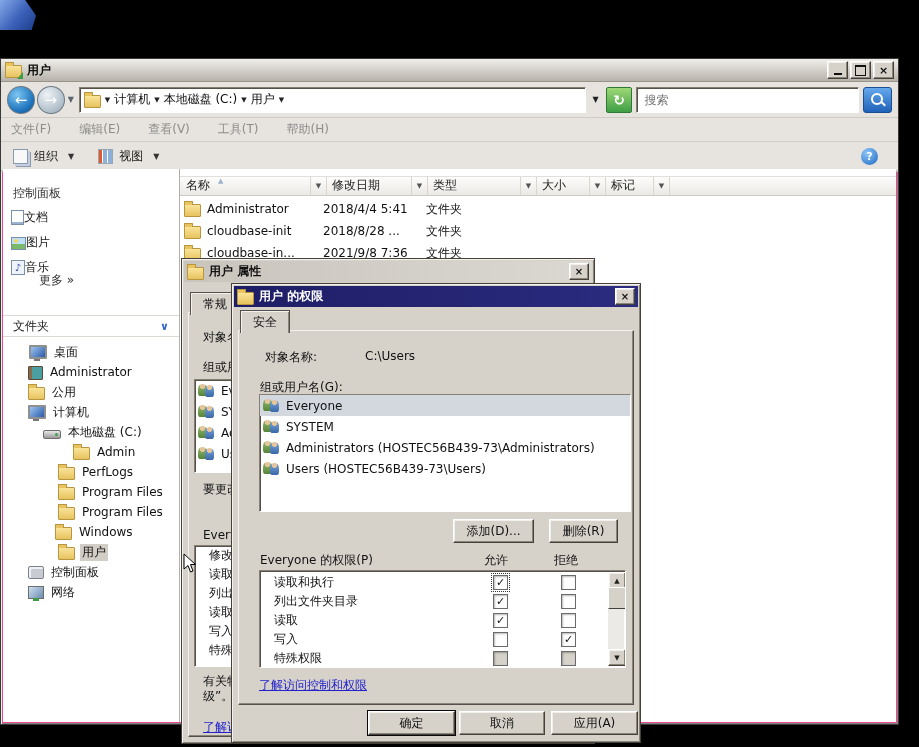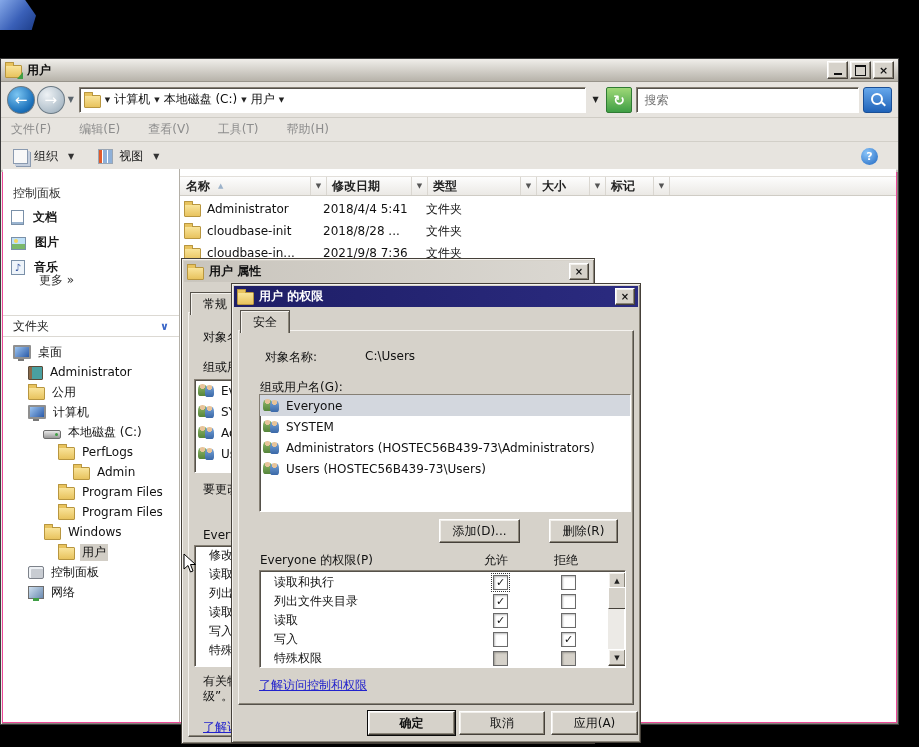--- a/index.html
+++ b/index.html
@@ -60,35 +60,35 @@
     linear-gradient(90deg,#e05a2b 0 3px,#fff 3px 4px,#8fb0d8 4px 8px,#fff 8px 9px,#8fb0d8 9px 13px);
     border:1px solid #9aa6b4;}
   .helpb{margin-left:auto;margin-right:12px;width:17px;height:17px;border-radius:50%;
     background:radial-gradient(circle at 35% 30%,#8cc6fa,#1e66c0);color:#fff;font-weight:bold;
     font-size:11px;display:flex;align-items:center;justify-content:center;}
   
   .content{position:absolute;top:110px;left:2px;right:2px;bottom:2px;background:#fff;display:flex;}
   .sidebar{width:176px;border-right:1px solid #b4b0a8;position:relative;}
   .fav-h{position:absolute;left:10px;top:16px;color:#333;}
   .fav-list{position:absolute;left:8px;top:36px;right:0;}
-  .fav-item{height:25px;display:flex;align-items:center;gap:9px;color:#1a1a1a;font-weight:bold;}
+  .fav-item{height:25px;display:flex;align-items:center;color:#1a1a1a;}
   .more{position:absolute;left:36px;top:103px;color:#333;}
   .folders-bar{position:absolute;left:0;right:0;top:146px;height:20px;border-top:1px solid #dcd9d3;
     border-bottom:1px solid #dcd9d3;display:flex;align-items:center;padding:0 10px;color:#1a1a1a;}
   .fchev{margin-left:auto;color:#3a66c8;font-weight:bold;font-size:11px;}
   .tree{position:absolute;left:0;right:0;top:173px;}
   .trow{height:20px;display:flex;align-items:center;gap:5px;}
   .trow .lbl{padding:0 2px;white-space:nowrap;}
   .trow .lbl.selected{background:#d2cec6;}
   
   .flist{flex:1;position:relative;}
   .fl-h{position:absolute;left:0;right:0;top:7px;height:18px;display:flex;
     background:linear-gradient(#fdfdfd,#ebe9e5);border-top:1px solid #e2dfda;
     border-bottom:1px solid #cfccc5;color:#222;}
-  .hc{display:flex;align-items:center;padding-left:6px;font-weight:bold;}
+  .hc{display:flex;padding-left:6px;}
   .hdrop{display:flex;align-items:center;justify-content:center;font-size:7px;color:#555;
     border-left:1px solid #dad7d1;border-right:1px solid #dad7d1;margin-right:-1px;}
   .sort{font-size:7px;color:#9cb2ca;margin-left:8px;}
   .fl-rows{position:absolute;left:0;right:0;top:29px;}
   .frow{height:22px;display:flex;align-items:center;}
   .fcell-name{width:139px;display:flex;align-items:center;gap:6px;padding-left:4px;}
   .fcell-date{width:103px;}
   .fcell-type{width:100px;}
   
   .i{flex:0 0 auto;display:inline-block;position:relative;}
@@ -146,21 +146,21 @@
   .lrow.selected{background:#d3d7de;}
   .prow{height:19px;position:relative;display:flex;align-items:center;}
   .prow .nm{padding-left:14px;white-space:nowrap;}
   .cb{position:absolute;width:13px;height:13px;background:#fff;border:1px solid #6a6a6a;
     box-shadow:inset 1px 1px 2px rgba(0,0,0,.28);display:flex;align-items:center;justify-content:center;}
   .cb.checked::after{content:"✓";font-size:11px;font-weight:bold;color:#111;margin-top:-1px;}
   .cb.disabled{background:#d6d2ca;}
   .cb.focused{outline:1px dotted #333;outline-offset:1px;}
   .link{color:#2222cc;text-decoration:underline;white-space:nowrap;}
   .pushbtn{position:absolute;height:22px;font-size:12px;color:#111;}
-  .default{outline:1px solid #0a0a0a;font-weight:bold;}
+  .default{outline:1px solid #0a0a0a;}
   
   .sb{position:absolute;top:1px;bottom:1px;right:1px;width:16px;background:#eceae6;}
   .sb .up,.sb .dn{position:absolute;left:0;width:16px;height:15px;font-size:7px;color:#222;}
   .sb .up{top:0}.sb .dn{bottom:0}
   .sb .thumb{position:absolute;left:0;top:15px;width:16px;height:20px;background:#d6d2ca;
     border:1px solid;border-color:#fff #454039 #454039 #fff;}
   .clip-strip{overflow:hidden;white-space:nowrap;}
 </style>
 </head>
 <body>
@@ -253,57 +253,57 @@
           <span class="i i-music">♪</span>
           <span>音乐</span>
         </div>
       </div>
       <div class="more">更多  »</div>
       <div class="folders-bar">
         <span>文件夹</span>
         <span class="fchev">∨</span>
       </div>
       <div class="tree">
-        <div class="trow" style="padding-left:10px">
+        <div class="trow" style="padding-left:26px">
             <span class="i i-monitor"></span>
             <span class="lbl">桌面</span>
           </div>
         <div class="trow" style="padding-left:25px">
             <span class="i i-book"></span>
             <span class="lbl">Administrator</span>
           </div>
         <div class="trow" style="padding-left:25px">
             <span class="i i-folder"></span>
             <span class="lbl">公用</span>
           </div>
         <div class="trow" style="padding-left:25px">
             <span class="i i-monitor"></span>
             <span class="lbl">计算机</span>
           </div>
         <div class="trow" style="padding-left:40px">
             <span class="i i-disk"></span>
             <span class="lbl">本地磁盘 (C:)</span>
           </div>
+        <div class="trow" style="padding-left:70px">
+            <span class="i i-folder"></span>
+            <span class="lbl">Admin</span>
+          </div>
         <div class="trow" style="padding-left:55px">
             <span class="i i-folder"></span>
             <span class="lbl">PerfLogs</span>
           </div>
-        <div class="trow" style="padding-left:70px">
-            <span class="i i-folder"></span>
-            <span class="lbl">Admin</span>
-          </div>
         <div class="trow" style="padding-left:55px">
             <span class="i i-folder"></span>
             <span class="lbl">Program Files</span>
           </div>
         <div class="trow" style="padding-left:55px">
             <span class="i i-folder"></span>
             <span class="lbl">Program Files</span>
           </div>
-        <div class="trow" style="padding-left:41px">
+        <div class="trow" style="padding-left:52px">
             <span class="i i-folder"></span>
             <span class="lbl">Windows</span>
           </div>
         <div class="trow" style="padding-left:55px">
             <span class="i i-folder"></span>
             <span class="lbl selected">用户</span>
           </div>
         <div class="trow" style="padding-left:25px">
             <span class="i i-cpanel"></span>
             <span class="lbl">控制面板</span>
@@ -456,21 +456,21 @@
         </div>
       <div class="lrow">
           <span class="i i-users"></span>
           <span>Administrators (HOSTEC56B439-73\Administrators)</span>
         </div>
       <div class="lrow">
           <span class="i i-users"></span>
           <span>Users (HOSTEC56B439-73\Users)</span>
         </div>
     </div>
-    <span class="pushbtn btn" style="left:200px;top:188px;width:79px">添加(D)...</span>
+    <span class="pushbtn btn" style="left:214px;top:188px;width:79px">添加(D)...</span>
     <span class="pushbtn btn" style="left:310px;top:188px;width:67px">删除(R)</span>
     <span class="abs" style="left:21px;top:221px">Everyone 的权限(P)</span>
     <span class="abs" style="left:245px;top:221px">允许</span>
     <span class="abs" style="left:315px;top:221px">拒绝</span>
     <div class="listbox sunken" style="left:20px;top:239px;width:365px;height:96px">
       <div class="prow" style="margin-top:2px">
         <span class="nm">读取和执行</span>
         <span class="cb checked focused" style="left:233px"></span>
         <span class="cb" style="left:301px"></span>
       </div>

